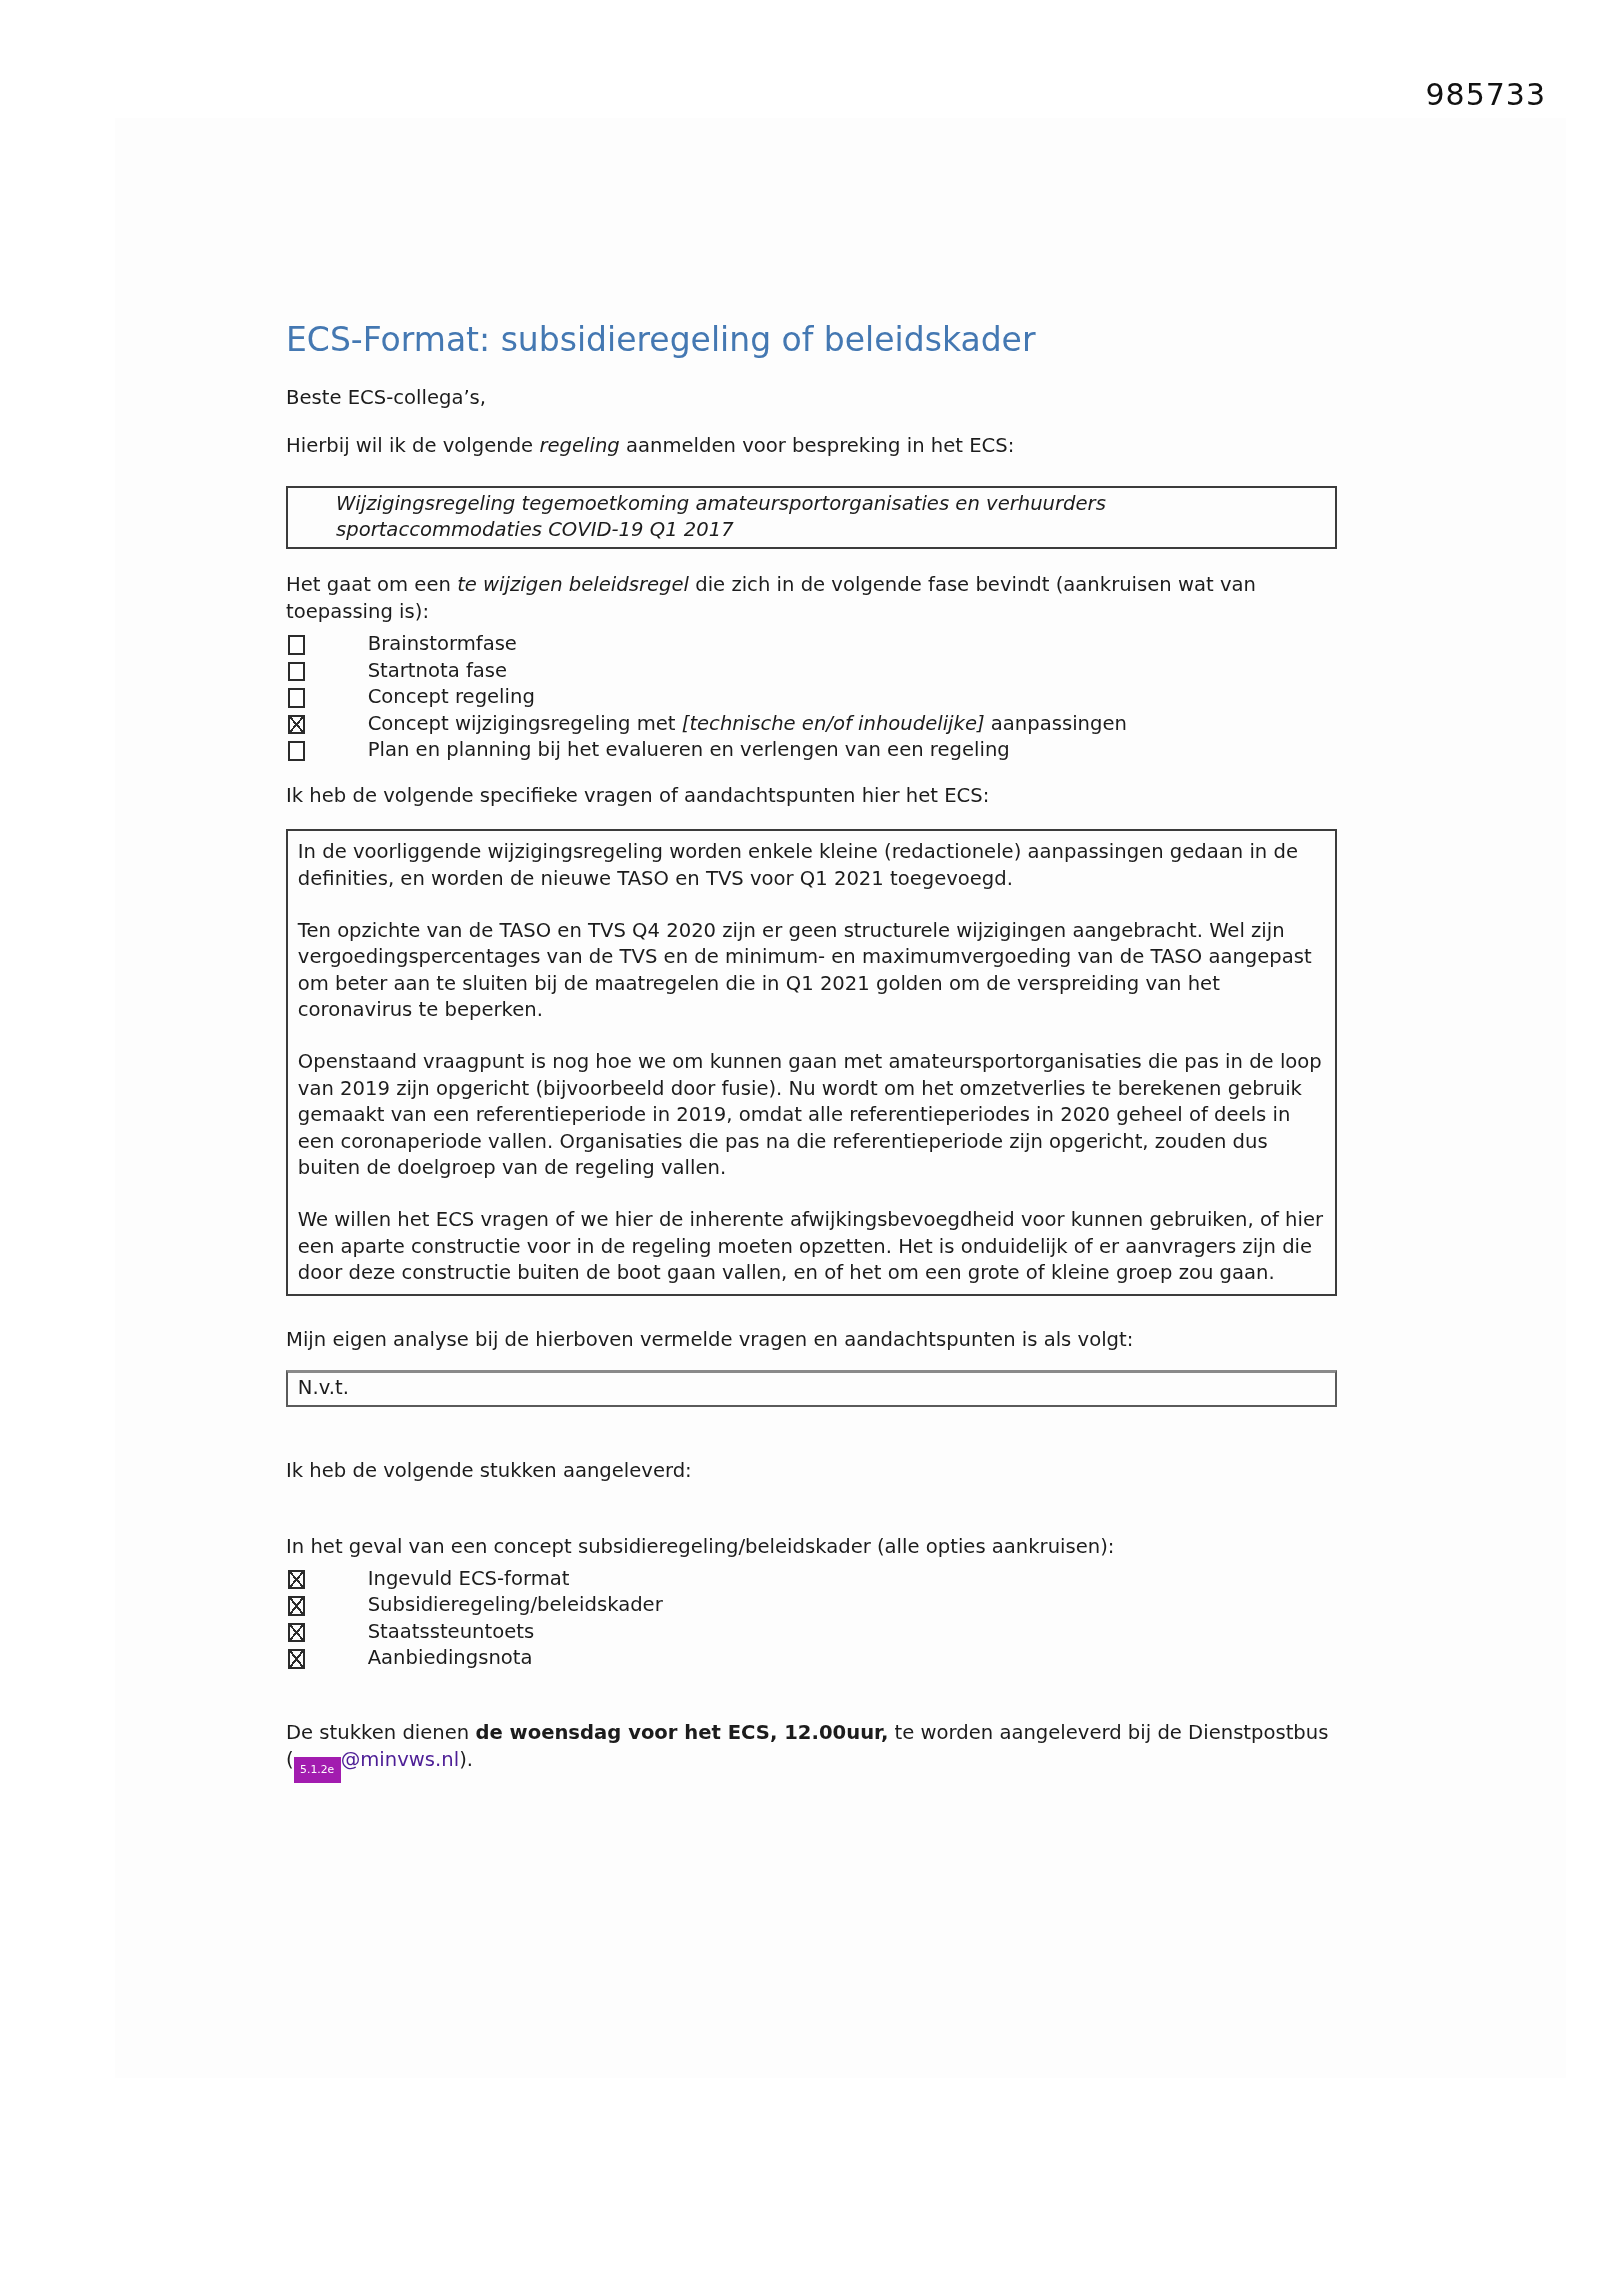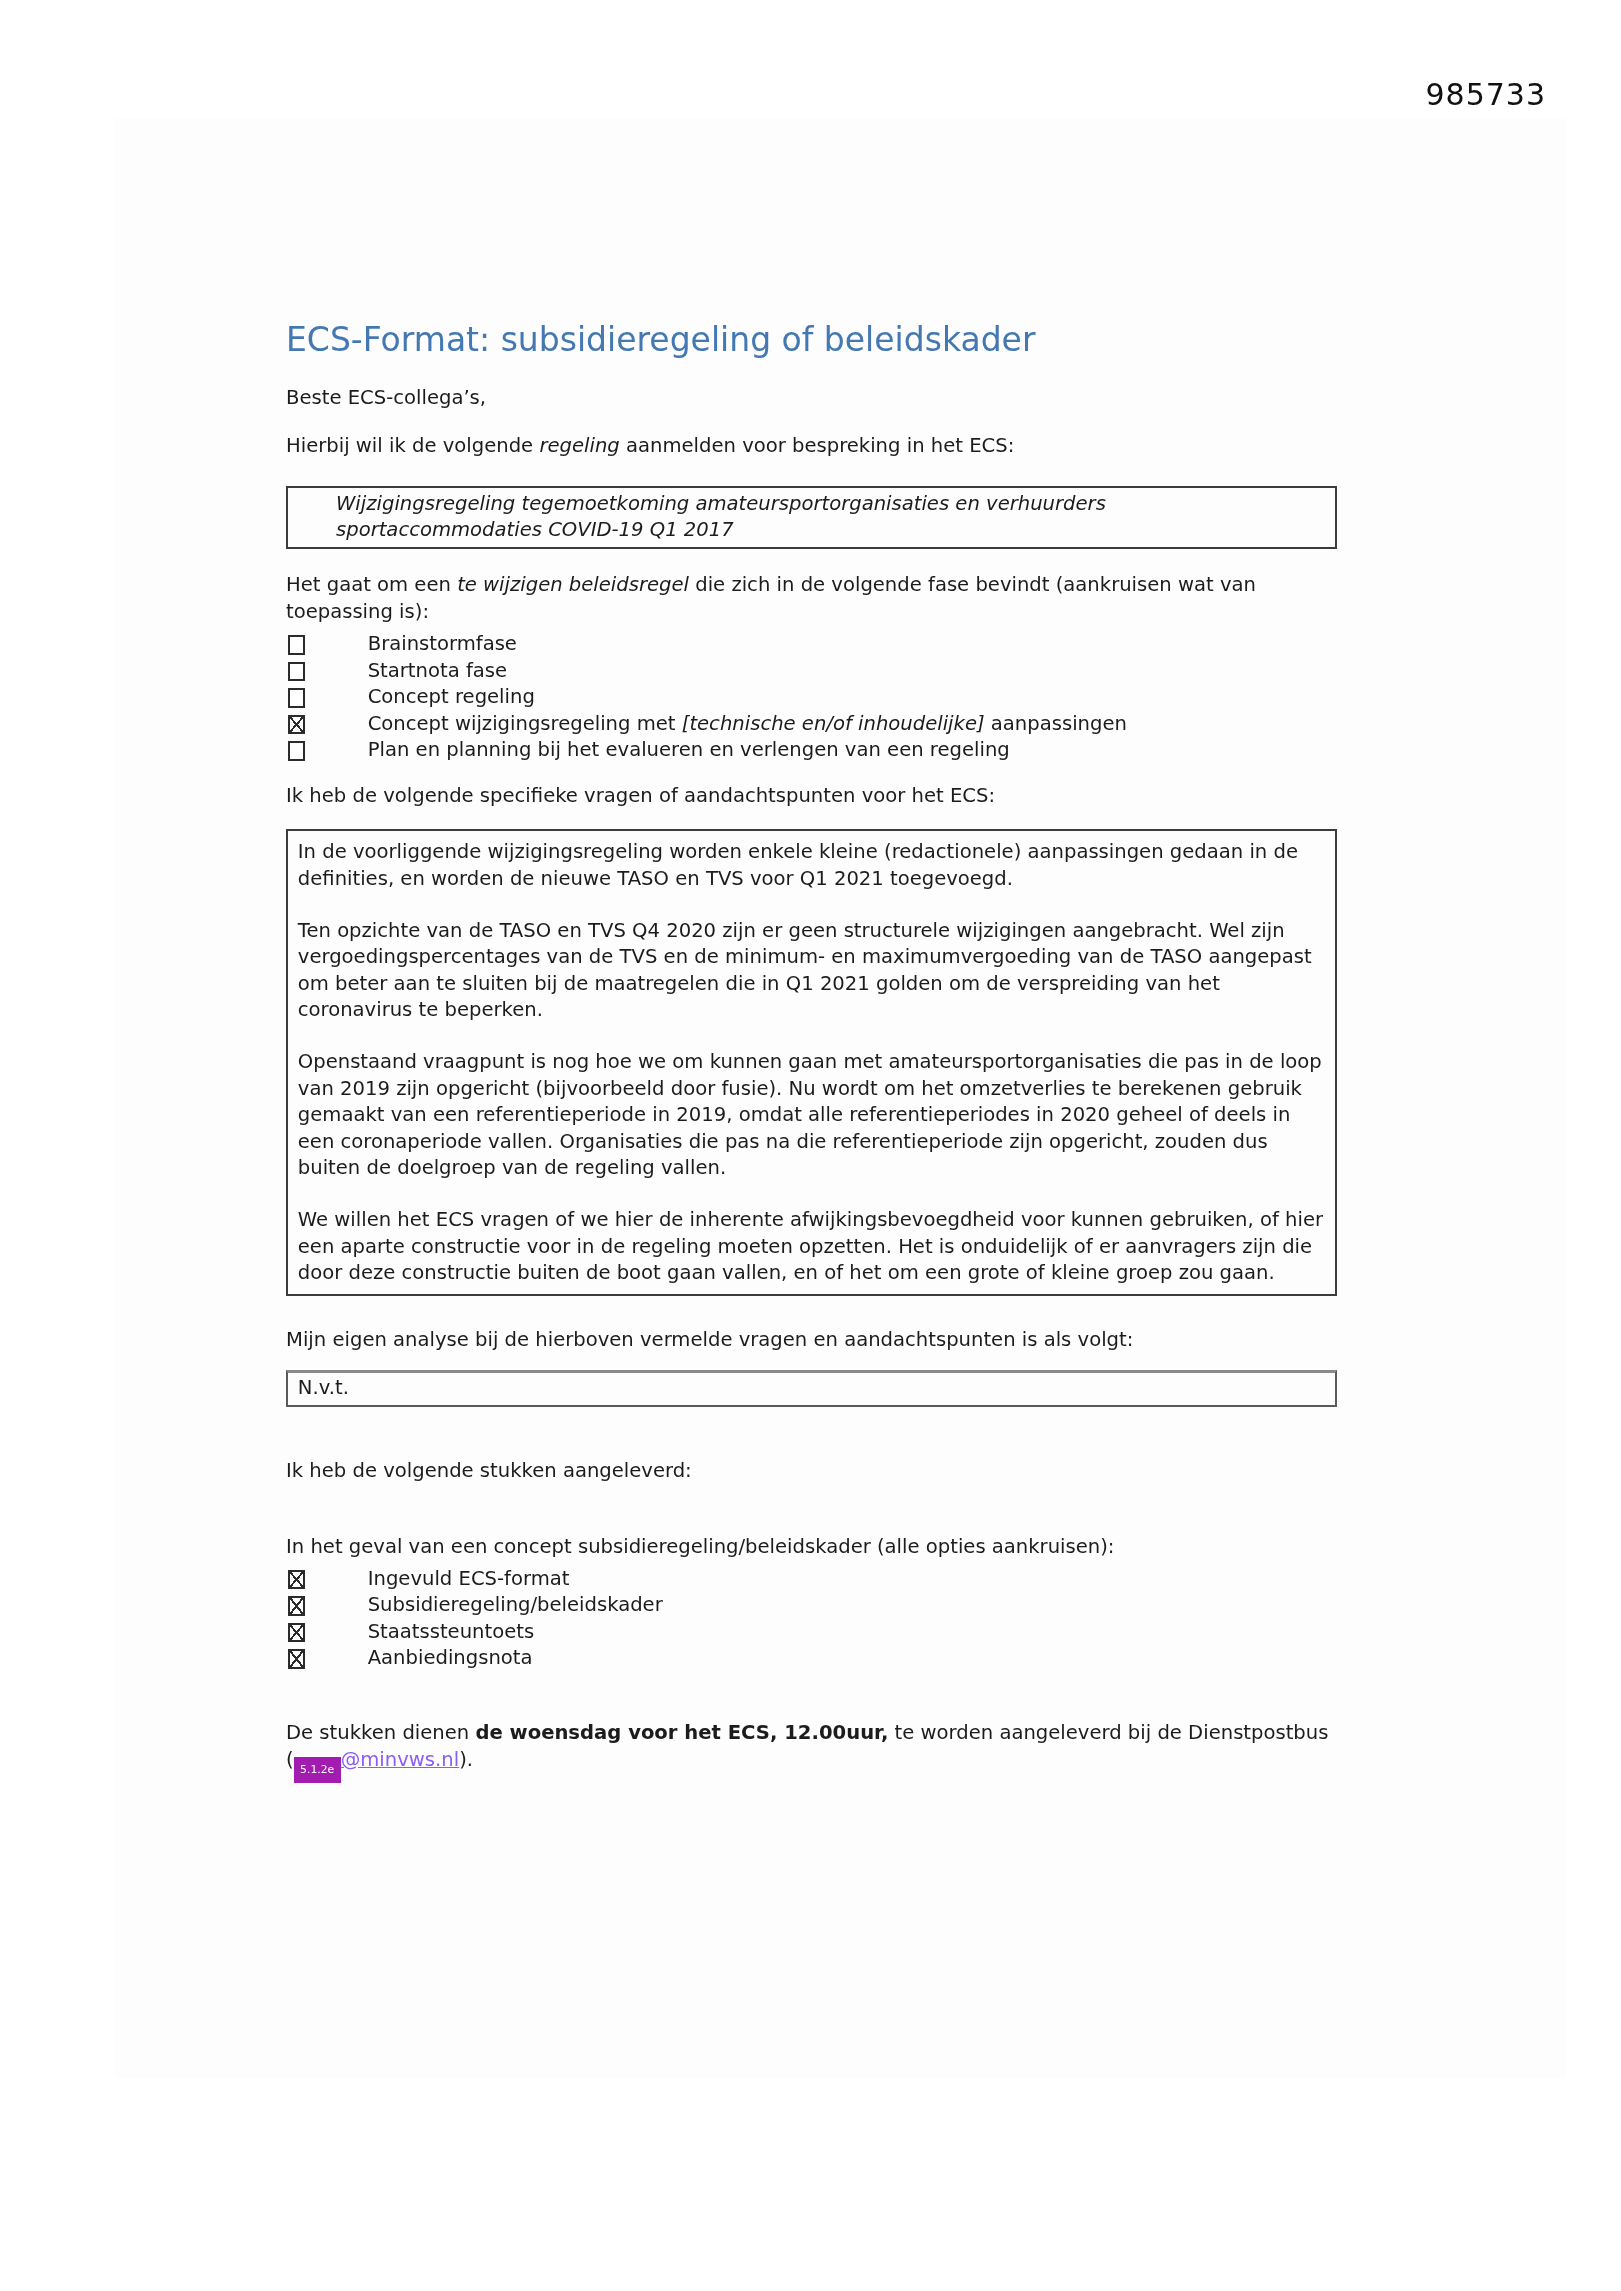--- a/index.html
+++ b/index.html
@@ -49,21 +49,21 @@
     padding:2px 9.8px 3.9px;
   }
   .docs-intro { margin-top:51px; }
   .docs-case-intro { margin-top:49px; }
   .closing { margin-top:47px; line-height:27.4px; }
   .redaction {
     display:inline-block; background:#a21caf; color:#ffffff;
     font-size:10.8px; line-height:25.5px; height:25.5px; min-width:43px;
     text-align:center; vertical-align:-6.9px; padding:0 2px;
   }
-  .email-link { color:#8b5cf6; text-decoration:underline; cursor:pointer; }
+  .email-link { color:#4c1d95; cursor:pointer; }
   i { font-style:italic; }
   b { font-weight:bold; }
 </style>
 </head>
 <body>
 
 <div class="page-sheet"></div>
 
 <div class="doc-number">985733</div>
 
@@ -98,21 +98,21 @@
     <div class="check-row">
       <span class="checkbox checked"></span>
       <span><span>Concept wijzigingsregeling met </span><i>[technische en/of inhoudelijke]</i><span> aanpassingen</span></span>
     </div>
     <div class="check-row">
       <span class="checkbox"></span>
       <span>Plan en planning bij het evalueren en verlengen van een regeling</span>
     </div>
   </div>
 
-  <p class="questions-label">Ik heb de volgende specifieke vragen of aandachtspunten voor het ECS:</p>
+  <p class="questions-label">Ik heb de volgende specifieke vragen of aandachtspunten hier het ECS:</p>
 
   <div class="box questions-box">
     <p>In de voorliggende wijzigingsregeling worden enkele kleine (redactionele) aanpassingen gedaan in de definities, en worden de nieuwe TASO en TVS voor Q1 2021 toegevoegd.</p>
     <p>Ten opzichte van de TASO en TVS Q4 2020 zijn er geen structurele wijzigingen aangebracht. Wel zijn vergoedingspercentages van de TVS en de minimum- en maximumvergoeding van de TASO aangepast om beter aan te sluiten bij de maatregelen die in Q1 2021 golden om de verspreiding van het coronavirus te beperken.</p>
     <p>Openstaand vraagpunt is nog hoe we om kunnen gaan met amateursportorganisaties die pas in de loop van 2019 zijn opgericht (bijvoorbeeld door fusie). Nu wordt om het omzetverlies te berekenen gebruik gemaakt van een referentieperiode in 2019, omdat alle referentieperiodes in 2020 geheel of deels in een coronaperiode vallen. Organisaties die pas na die referentieperiode zijn opgericht, zouden dus buiten de doelgroep van de regeling vallen.</p>
     <p>We willen het ECS vragen of we hier de inherente afwijkingsbevoegdheid voor kunnen gebruiken, of hier een aparte constructie voor in de regeling moeten opzetten. Het is onduidelijk of er aanvragers zijn die door deze constructie buiten de boot gaan vallen, en of het om een grote of kleine groep zou gaan.</p>
   </div>
 
   <p class="analysis-label">Mijn eigen analyse bij de hierboven vermelde vragen en aandachtspunten is als volgt:</p>
 

